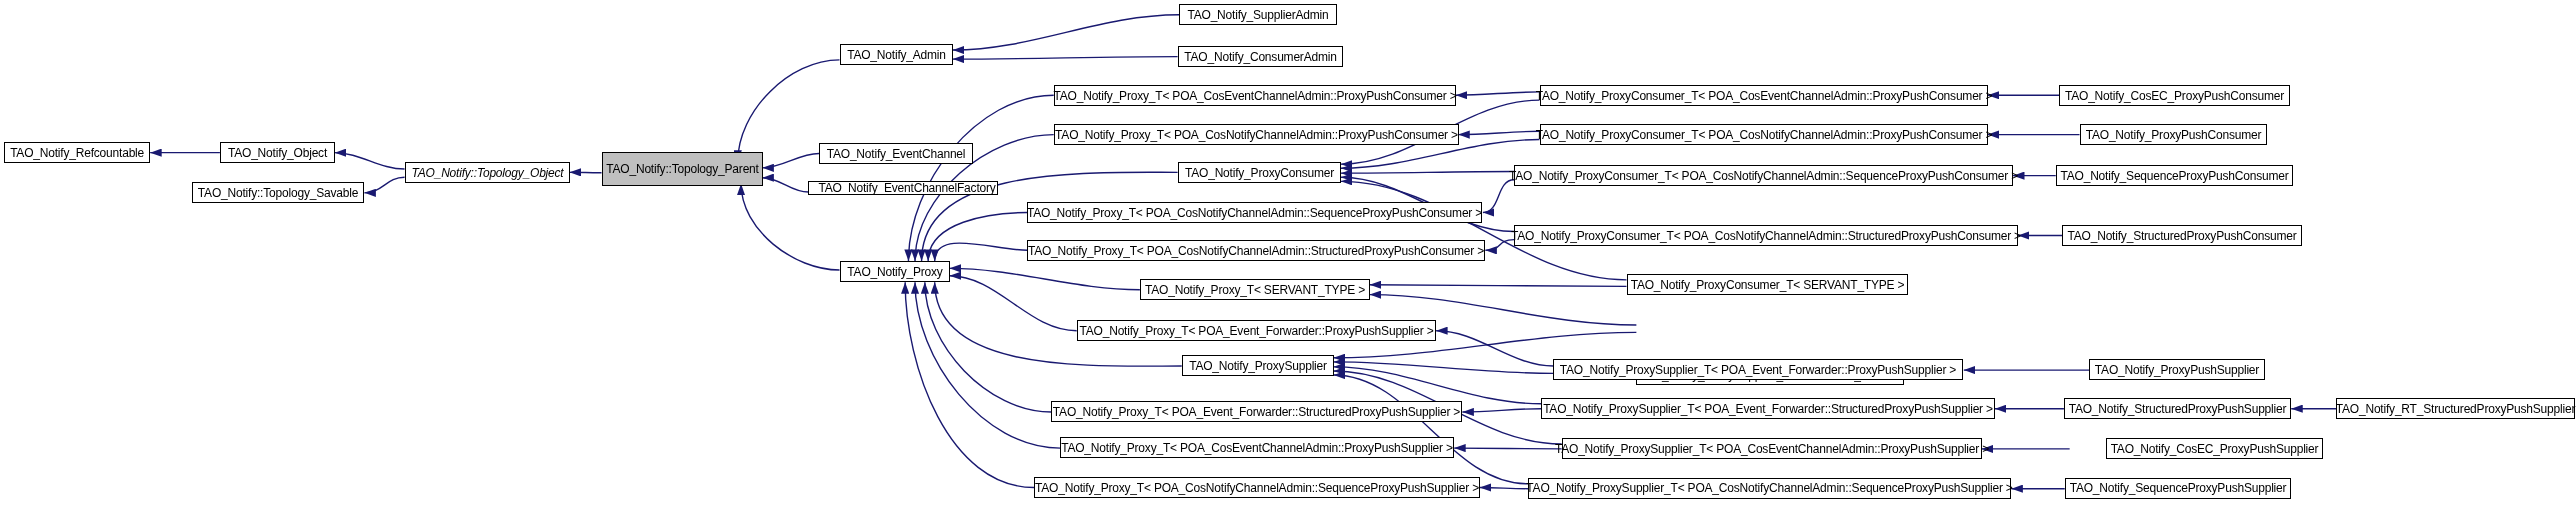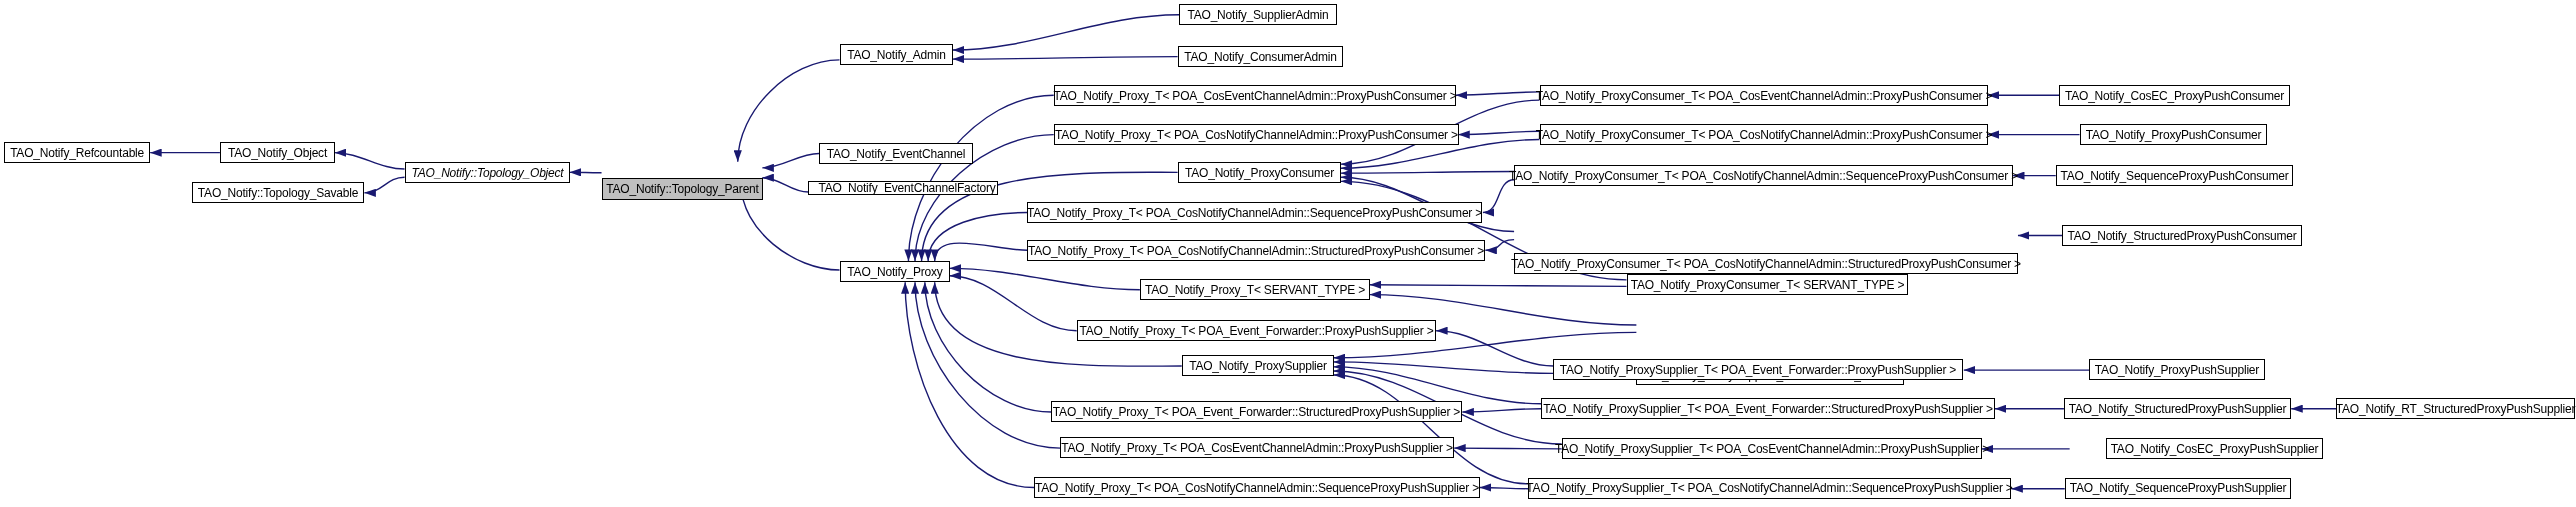--- a/index.html
+++ b/index.html
@@ -72,42 +72,42 @@
       <path d="M2515,498 C2485.6,498 2460.4,498 2431,498" class="edge" stroke="#191970" marker-end="url(#arrow)"></path>
       <path d="M2847,498 C2825,498 2814,498 2792,498" class="edge" stroke="#191970" marker-end="url(#arrow)"></path>
       <path d="M2522,547 C2484.55,547 2452.45,547 2415,547" class="edge" stroke="#191970" marker-end="url(#arrow)"></path>
       <path d="M2516,595.5 C2493.25,595.5 2473.75,595.5 2451,595.5" class="edge" stroke="#191970" marker-end="url(#arrow)"></path>
     </svg>
   <div id="nodes">
       <div class="node" style="left: 4.1px; top: 142px; width: 146px; height: 21.3px;">TAO_Notify_Refcountable</div>
       <div class="node" style="left: 220px; top: 142px; width: 115px; height: 21.3px;">TAO_Notify_Object</div>
       <div class="node" style="left: 192px; top: 182px; width: 172px; height: 21.3px;">TAO_Notify::Topology_Savable</div>
       <div class="node" style="left: 405px; top: 162px; width: 165px; height: 21.3px; font-style: italic;">TAO_Notify::Topology_Object</div>
-      <div class="node focus" style="left: 602px; top: 178px; width: 161px; height: 22px;">TAO_Notify::Topology_Parent</div>
+      <div class="node focus" style="left: 602px; top: 152px; width: 161px; height: 34px;">TAO_Notify::Topology_Parent</div>
       <div class="node" style="left: 840px; top: 44px; width: 113px; height: 21.3px;">TAO_Notify_Admin</div>
       <div class="node" style="left: 1179px; top: 4.1px; width: 158px; height: 21.3px;">TAO_Notify_SupplierAdmin</div>
       <div class="node" style="left: 1178px; top: 46px; width: 165px; height: 21.3px;">TAO_Notify_ConsumerAdmin</div>
       <div class="node" style="left: 819px; top: 143px; width: 154px; height: 21.3px;">TAO_Notify_EventChannel</div>
       <div class="node" style="left: 808px; top: 181px; width: 190px; height: 14px; padding-left: 8px;">TAO_Notify_EventChannelFactory</div>
       <div class="node" style="left: 840px; top: 261px; width: 110px; height: 21.3px;">TAO_Notify_Proxy</div>
       <div class="node" style="left: 1054px; top: 85px; width: 402px; height: 21.3px;">TAO_Notify_Proxy_T&lt; POA_CosEventChannelAdmin::ProxyPushConsumer &gt;</div>
       <div class="node" style="left: 1054px; top: 124px; width: 405px; height: 21.3px;">TAO_Notify_Proxy_T&lt; POA_CosNotifyChannelAdmin::ProxyPushConsumer &gt;</div>
       <div class="node" style="left: 1178px; top: 162px; width: 163px; height: 21.3px;">TAO_Notify_ProxyConsumer</div>
       <div class="node" style="left: 1027px; top: 202px; width: 455px; height: 21.3px;">TAO_Notify_Proxy_T&lt; POA_CosNotifyChannelAdmin::SequenceProxyPushConsumer &gt;</div>
       <div class="node" style="left: 1027px; top: 240px; width: 458px; height: 21.3px;">TAO_Notify_Proxy_T&lt; POA_CosNotifyChannelAdmin::StructuredProxyPushConsumer &gt;</div>
       <div class="node" style="left: 1140px; top: 279px; width: 230px; height: 21.3px;">TAO_Notify_Proxy_T&lt; SERVANT_TYPE &gt;</div>
       <div class="node" style="left: 1077px; top: 320px; width: 359px; height: 21.3px;">TAO_Notify_Proxy_T&lt; POA_Event_Forwarder::ProxyPushSupplier &gt;</div>
       <div class="node" style="left: 1182px; top: 355px; width: 152px; height: 21.3px;">TAO_Notify_ProxySupplier</div>
       <div class="node" style="left: 1051px; top: 401px; width: 411px; height: 21.3px;">TAO_Notify_Proxy_T&lt; POA_Event_Forwarder::StructuredProxyPushSupplier &gt;</div>
       <div class="node" style="left: 1060px; top: 437px; width: 394px; height: 21.3px;">TAO_Notify_Proxy_T&lt; POA_CosEventChannelAdmin::ProxyPushSupplier &gt;</div>
       <div class="node" style="left: 1034px; top: 477px; width: 446px; height: 21.3px;">TAO_Notify_Proxy_T&lt; POA_CosNotifyChannelAdmin::SequenceProxyPushSupplier &gt;</div>
       <div class="node" style="left: 1540px; top: 85px; width: 448px; height: 21.3px;">TAO_Notify_ProxyConsumer_T&lt; POA_CosEventChannelAdmin::ProxyPushConsumer &gt;</div>
       <div class="node" style="left: 1540px; top: 124px; width: 448px; height: 21.3px;">TAO_Notify_ProxyConsumer_T&lt; POA_CosNotifyChannelAdmin::ProxyPushConsumer &gt;</div>
       <div class="node" style="left: 1514px; top: 165px; width: 499px; height: 21.3px;">TAO_Notify_ProxyConsumer_T&lt; POA_CosNotifyChannelAdmin::SequenceProxyPushConsumer &gt;</div>
-      <div class="node" style="left: 1514px; top: 225px; width: 504px; height: 21.3px; margin-top: 28px;">TAO_Notify_ProxyConsumer_T&lt; POA_CosNotifyChannelAdmin::StructuredProxyPushConsumer &gt;</div>
+      <div class="node" style="left: 1514px; top: 225px; width: 504px; height: 21.3px;">TAO_Notify_ProxyConsumer_T&lt; POA_CosNotifyChannelAdmin::StructuredProxyPushConsumer &gt;</div>
       <div class="node" style="left: 1627px; top: 274px; width: 281px; height: 21.3px;">TAO_Notify_ProxyConsumer_T&lt; SERVANT_TYPE &gt;</div>
       <div class="node" style="left: 1636px; top: 318px; width: 268px; height: 21.3px; margin-top: 46px;">TAO_Notify_ProxySupplier_T&lt; SERVANT_TYPE &gt;</div>
       <div class="node" style="left: 1553px; top: 359px; width: 410px; height: 21.3px;">TAO_Notify_ProxySupplier_T&lt; POA_Event_Forwarder::ProxyPushSupplier &gt;</div>
       <div class="node" style="left: 1541px; top: 398px; width: 454px; height: 21.3px;">TAO_Notify_ProxySupplier_T&lt; POA_Event_Forwarder::StructuredProxyPushSupplier &gt;</div>
       <div class="node" style="left: 1562px; top: 438px; width: 420px; height: 21.3px;">TAO_Notify_ProxySupplier_T&lt; POA_CosEventChannelAdmin::ProxyPushSupplier &gt;</div>
       <div class="node" style="left: 1528px; top: 478px; width: 483px; height: 20.5px;">TAO_Notify_ProxySupplier_T&lt; POA_CosNotifyChannelAdmin::SequenceProxyPushSupplier &gt;</div>
       <div class="node" style="left: 2059px; top: 85px; width: 231px; height: 21.3px;">TAO_Notify_CosEC_ProxyPushConsumer</div>
       <div class="node" style="left: 2080px; top: 124px; width: 187px; height: 21.3px;">TAO_Notify_ProxyPushConsumer</div>
       <div class="node" style="left: 2056px; top: 165px; width: 237px; height: 21.3px;">TAO_Notify_SequenceProxyPushConsumer</div>
       <div class="node" style="left: 2062px; top: 225px; width: 240px; height: 21.3px;">TAO_Notify_StructuredProxyPushConsumer</div>

